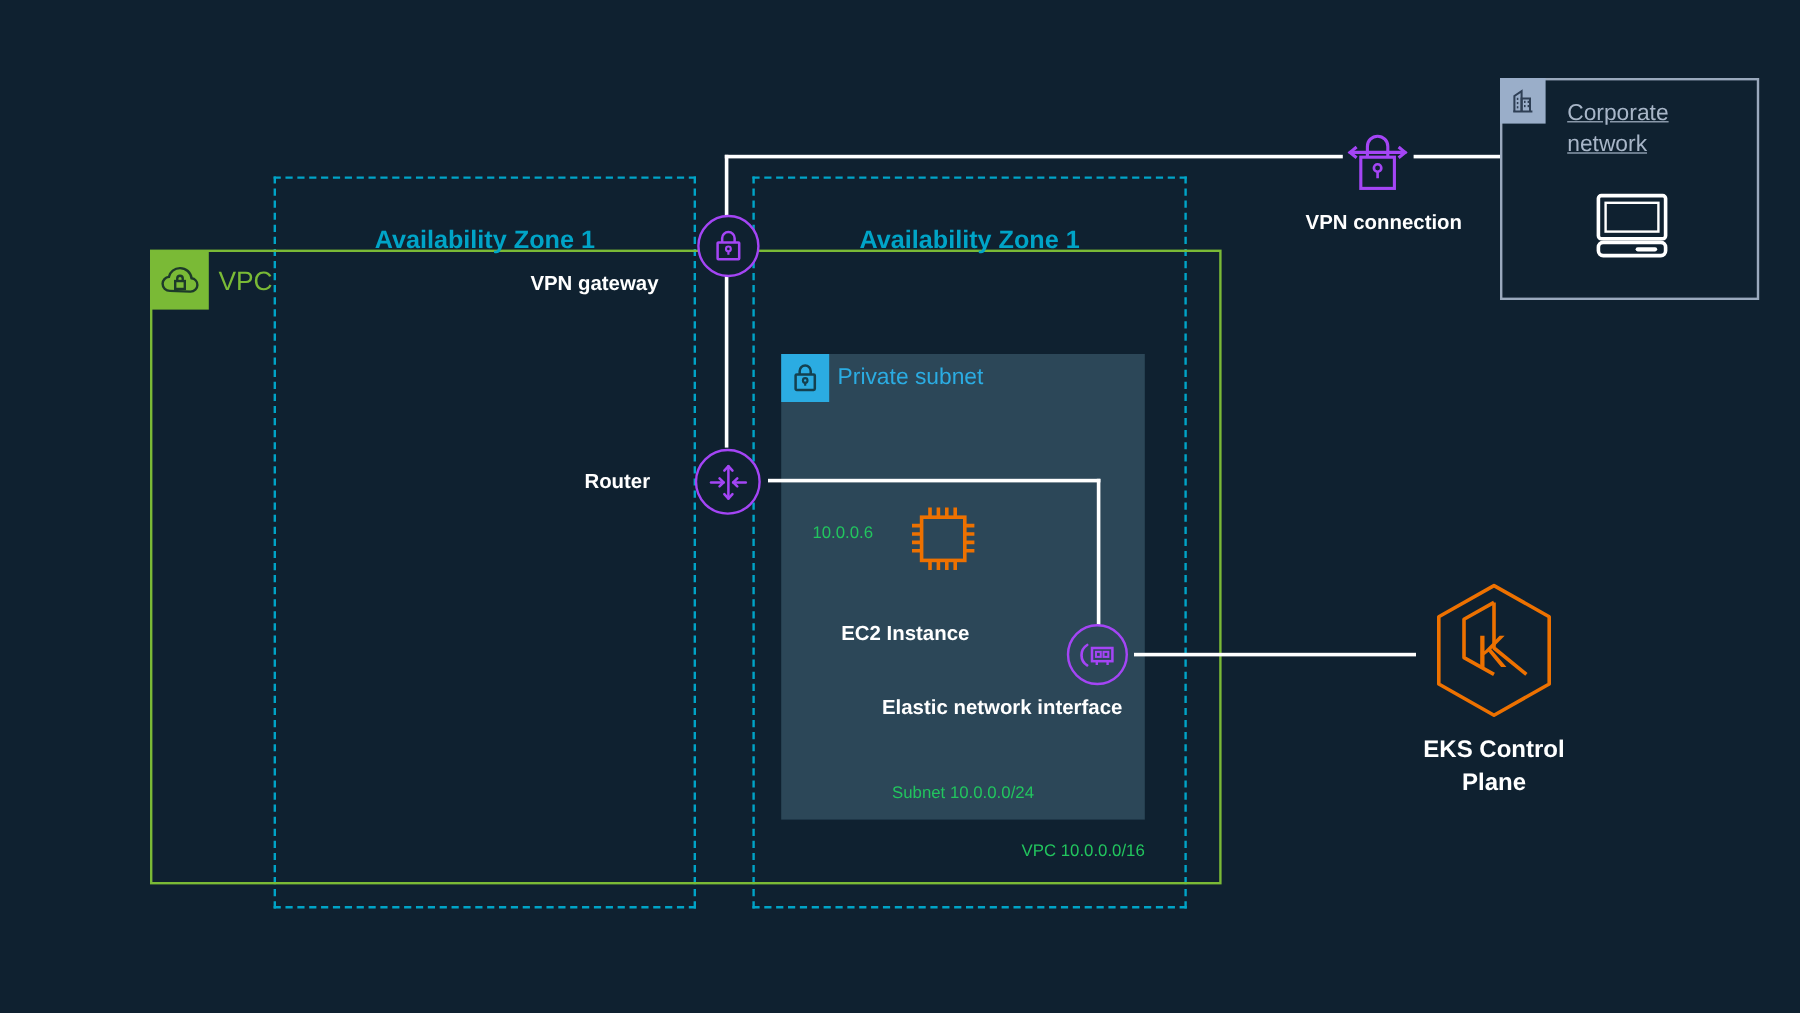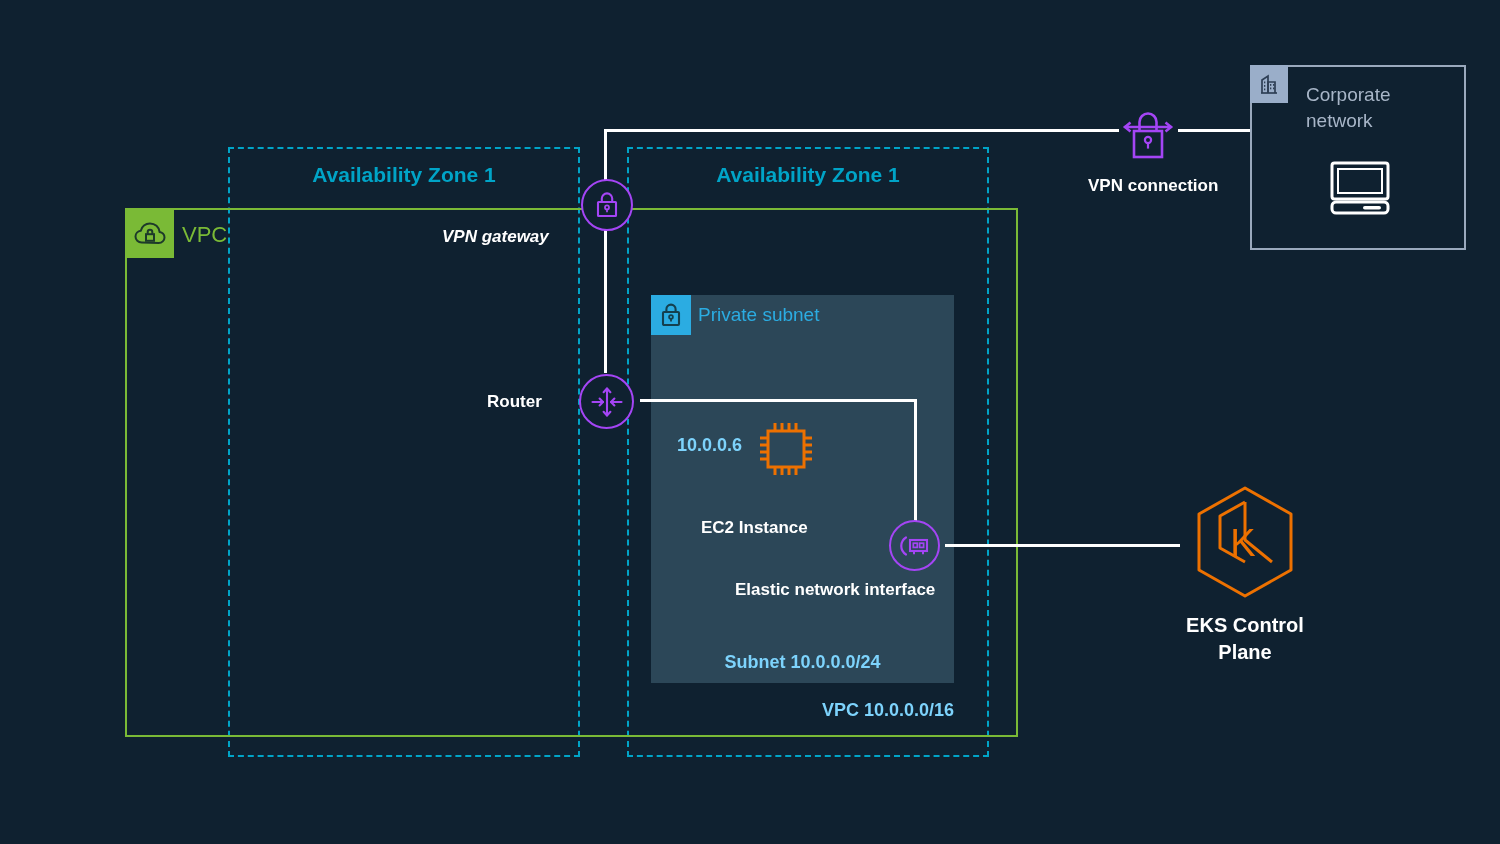--- a/index.html
+++ b/index.html
@@ -30,26 +30,27 @@
     background: #0f2130;
   }
 
   
   .lbl { white-space: pre; line-height: 1.22; }
   .az-label {
     color: #00a4c7;
     font-size: 21px;
     font-weight: 700;
     text-align: center;
+    margin-top: 26px;
   }
   .vpc-label { color: #7aba36; font-size: 22px; font-weight: 400; }
   .subnet-label { color: #2bace2; font-size: 19px; font-weight: 400; }
   .white-bold { color: #ffffff; font-size: 17px; font-weight: 700; }
-  .white-reg  { color: #7dd3fc; font-size: 18px; font-weight: 700; }
-  .corp-label { color: #a8b6c8; font-size: 19px; font-weight: 400; line-height: 1.35; }
+  .white-reg  { color: #22c55e; font-size: 14px; font-weight: 400; }
+  .corp-label { color: #a8b6c8; font-size: 19px; font-weight: 400; line-height: 1.35; text-decoration: underline; }
   .eks-label {
     color: #ffffff; font-size: 20px; font-weight: 700;
     text-align: center; line-height: 1.35;
   }
 
   
   .wire { background: #ffffff; }
 
   
   .tile { display: flex; align-items: center; justify-content: center; }
@@ -116,21 +117,21 @@
   <div class="abs subnet-label lbl" style="left:698px; top:303px;">Private subnet</div>
 
   <div class="abs circle-icon" style="left:581px; top:179px; width:52px; height:52px;">
     <svg width="30" height="32" viewBox="0 0 30 32" aria-hidden="true">
       <rect x="6" y="13" width="18" height="14" rx="0.6" fill="none" stroke="#a445f5" stroke-width="2.1"></rect>
       <path d="M9.8 13V9.6a5.2 5.2 0 0 1 10.4 0V13" fill="none" stroke="#a445f5" stroke-width="2.1"></path>
       <circle cx="15" cy="18.4" r="2" fill="none" stroke="#a445f5" stroke-width="1.8"></circle>
       <path d="M15 20.1v3.2" stroke="#a445f5" stroke-width="1.8"></path>
     </svg>
   </div>
-  <div class="abs white-bold lbl" style="left:442px; top:227px;font-style:italic;">VPN gateway</div>
+  <div class="abs white-bold lbl" style="left:442px; top:227px;">VPN gateway</div>
 
   <div class="abs circle-icon" style="left:579px; top:374px; width:55px; height:55px;">
     <svg width="38" height="38" viewBox="0 0 38 38" aria-hidden="true">
       <g stroke="#a445f5" stroke-width="2.1" fill="none" stroke-linecap="round" stroke-linejoin="round">
         <path d="M19 5.5v27"></path>
         <path d="M15.6 9.2 19 5.5l3.4 3.7"></path>
         <path d="M15.6 28.8 19 32.5l3.4-3.7"></path>
         <path d="M4.5 19h10.5"></path>
         <path d="M11.6 15.6 15 19l-3.4 3.4"></path>
         <path d="M33.5 19H23"></path>

